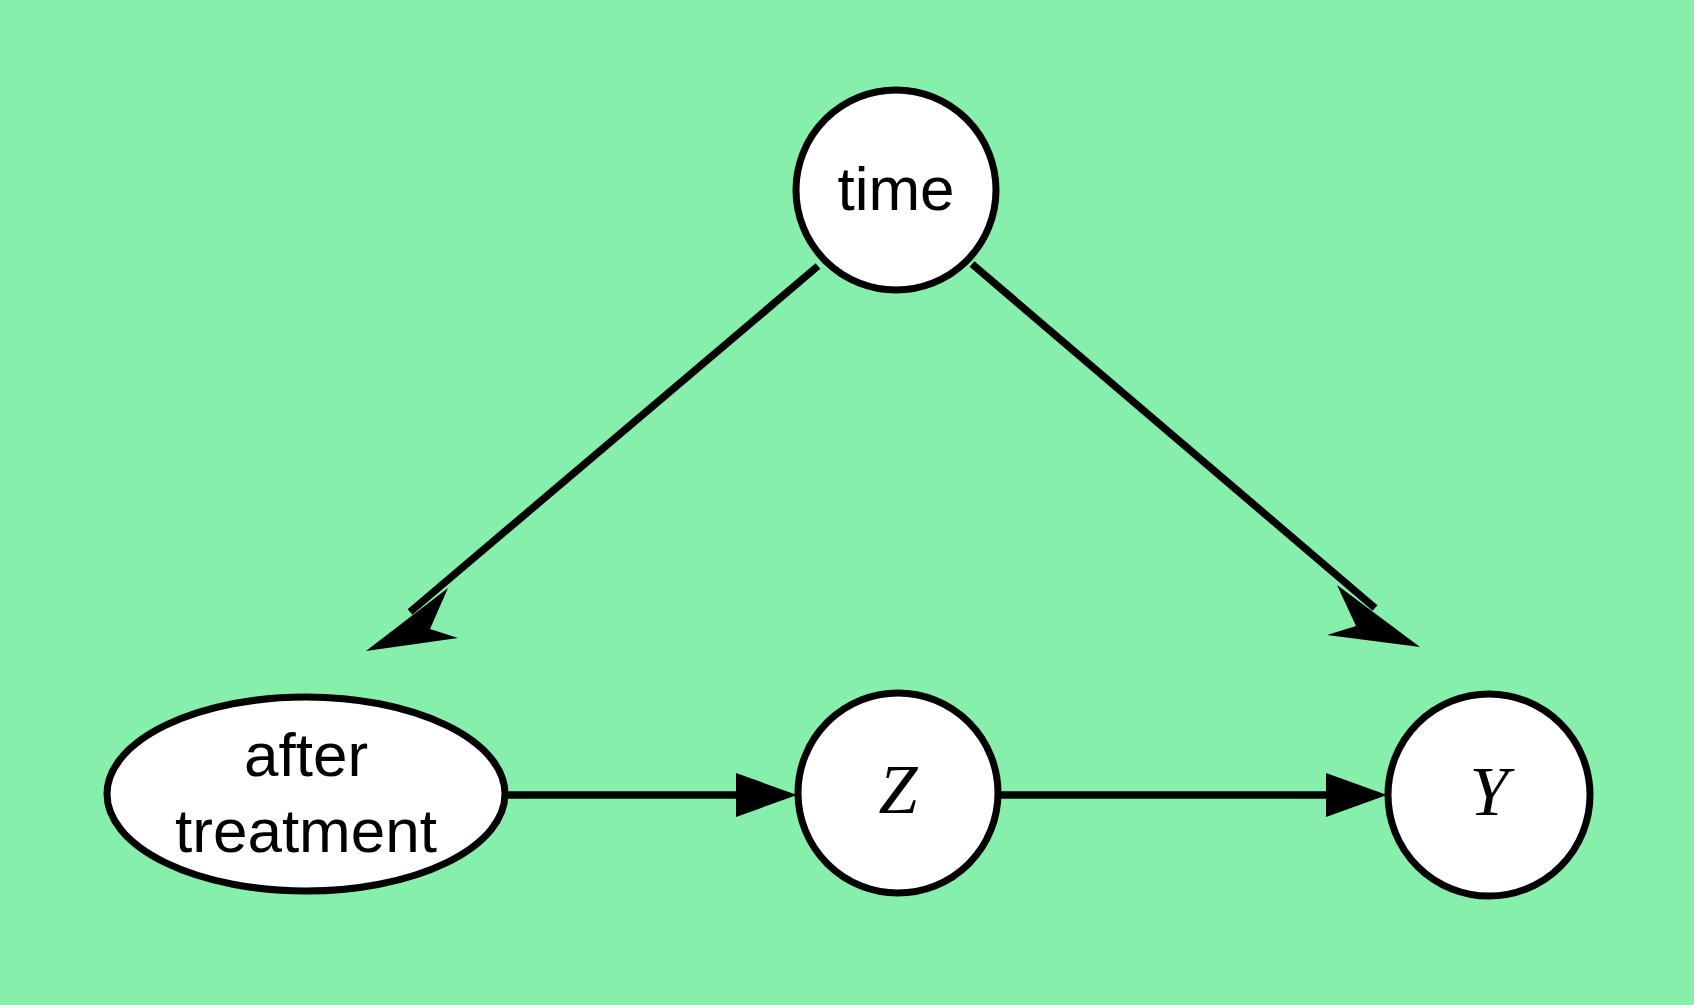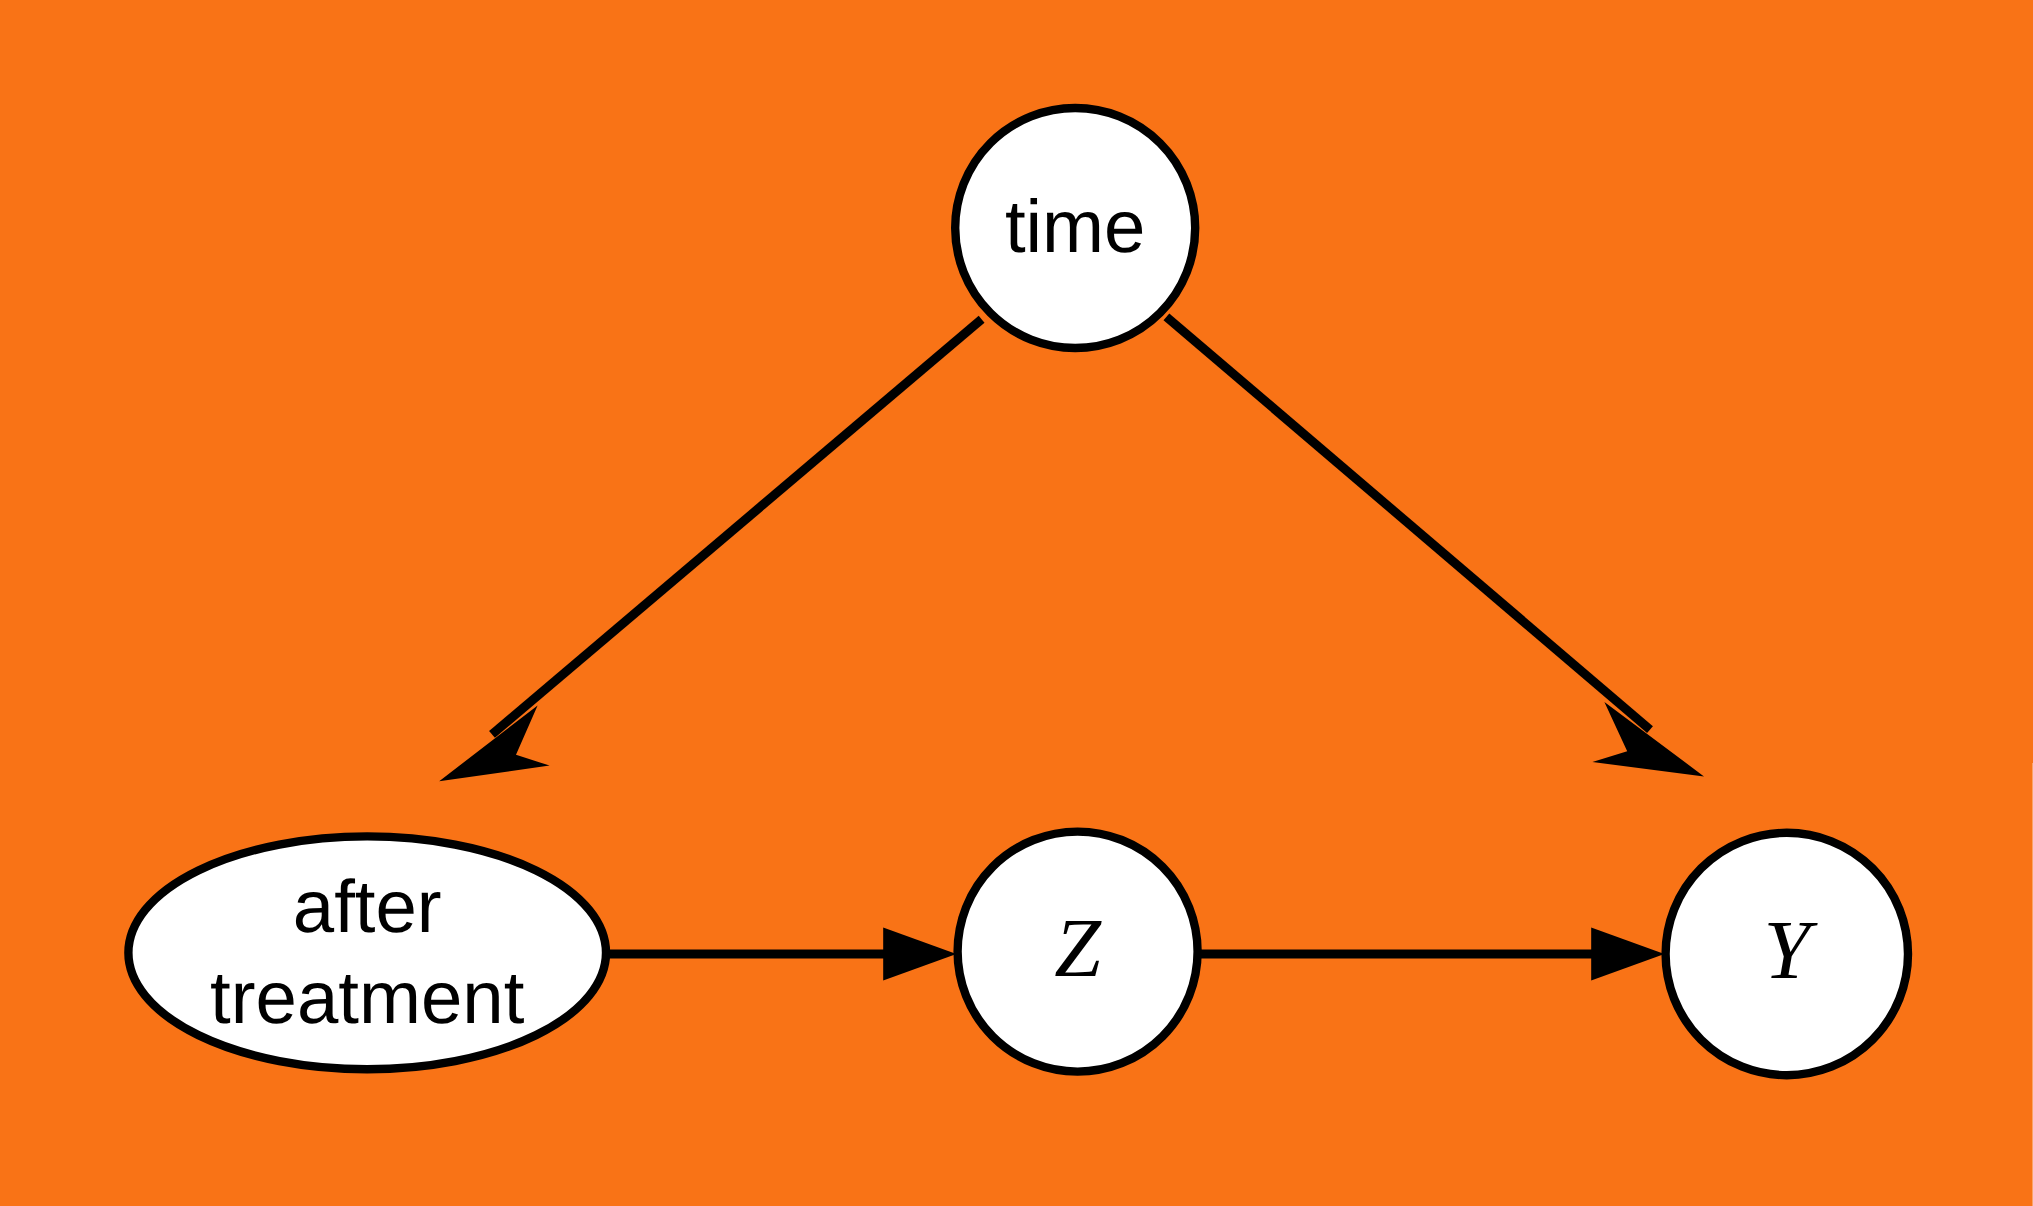--- a/index.html
+++ b/index.html
@@ -8,21 +8,21 @@
     padding: 0;
     background: #ffffff;
   }
   body {
     font-family: "Liberation Sans", sans-serif;
   }
   #canvas {
     position: relative;
     width: 1694px;
     height: 1005px;
-    background: #f97316;
+    background: #86efac;
     overflow: hidden;
   }
   #dag-svg {
     display: block;
     width: 1694px;
     height: 1005px;
   }
   .node-shape {
     fill: #ffffff;
     stroke: #000000;

